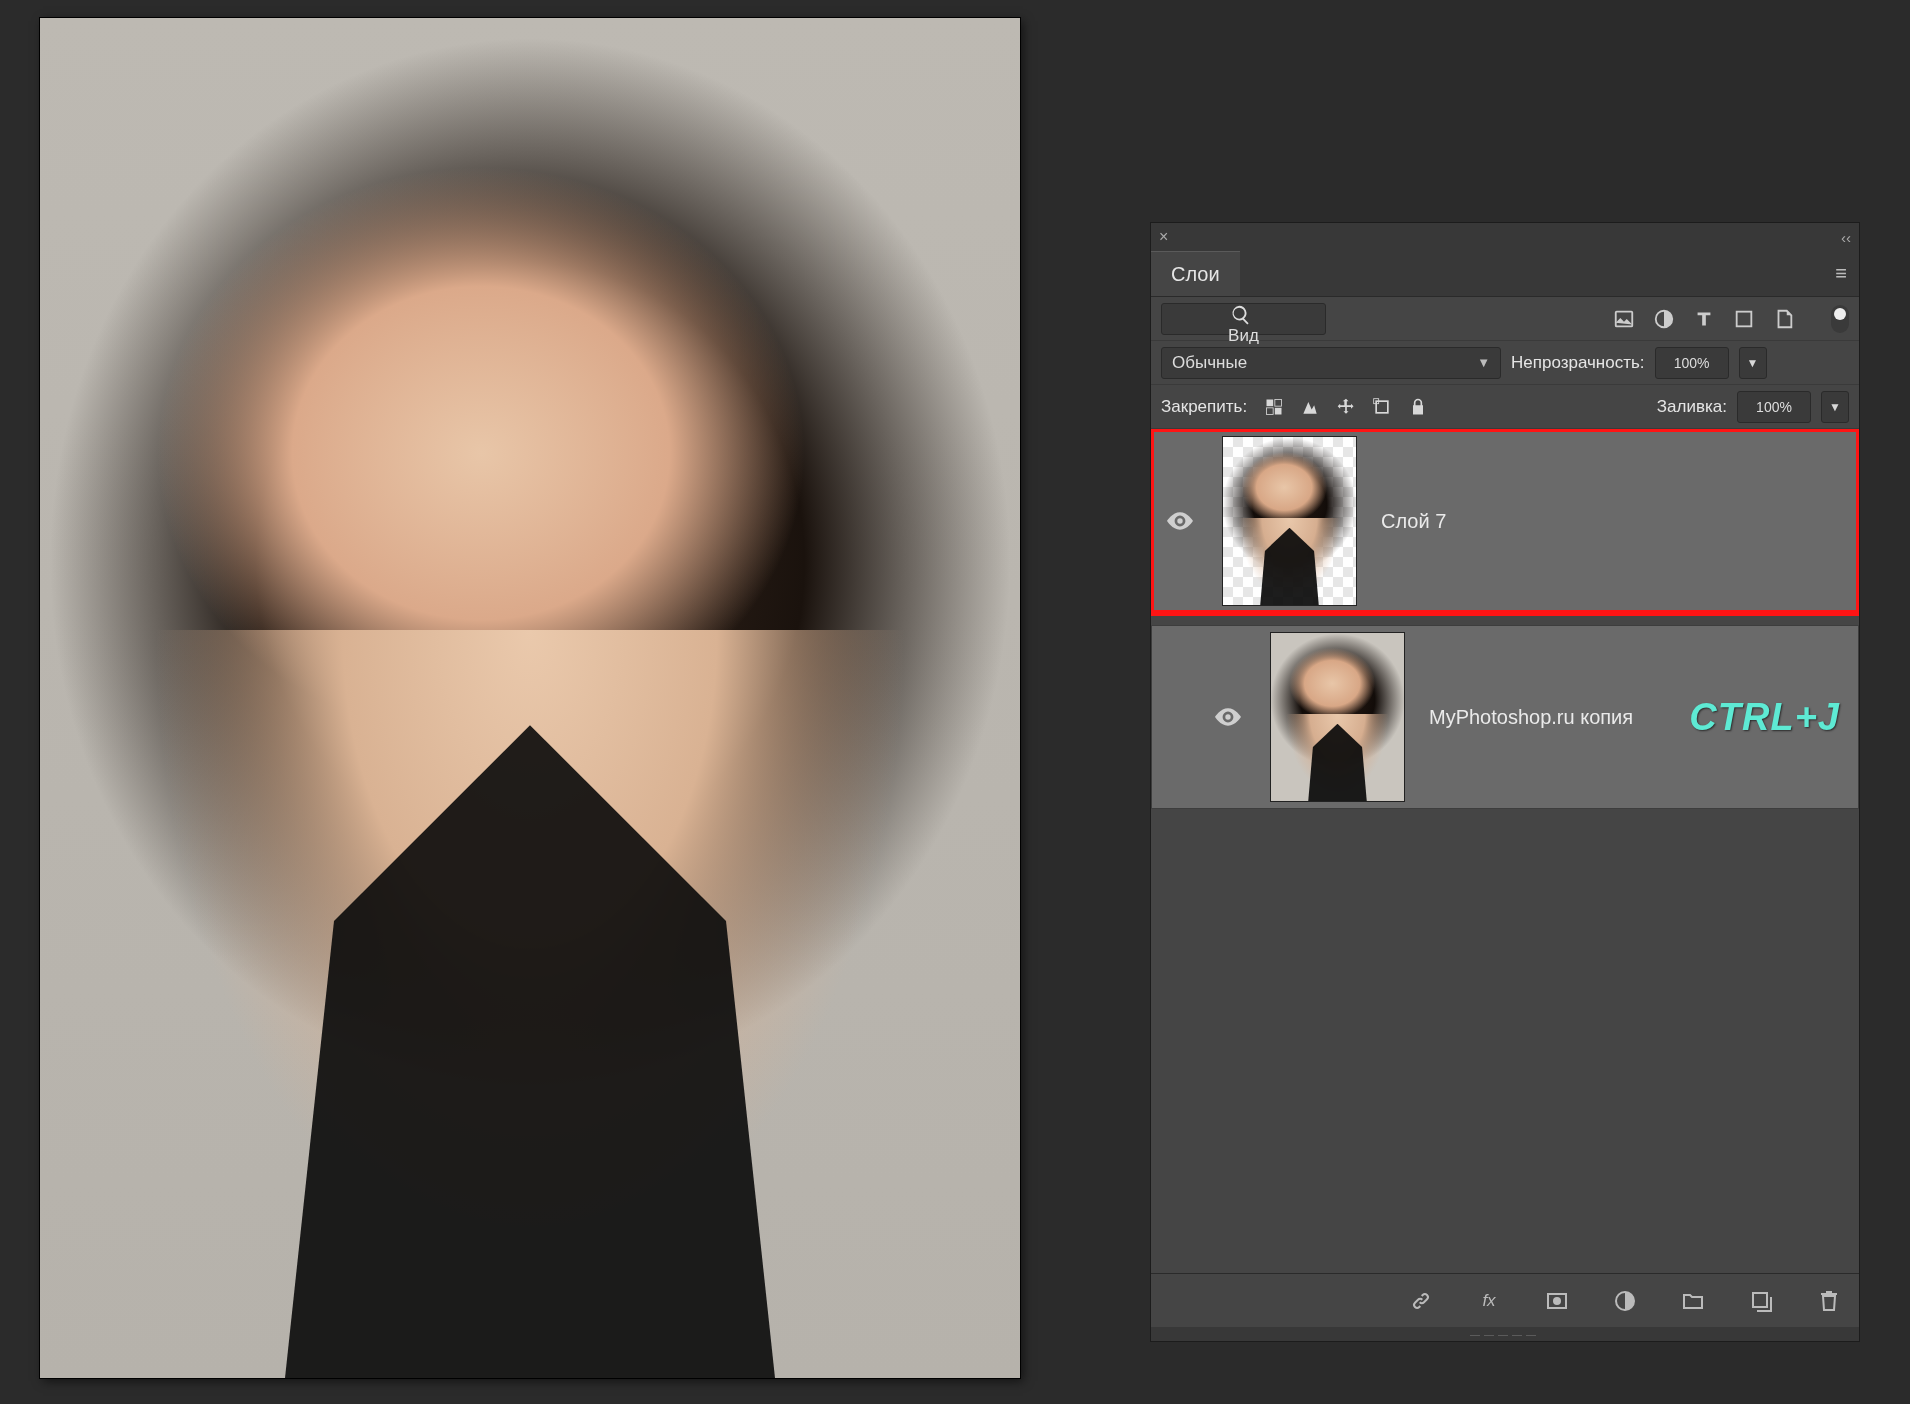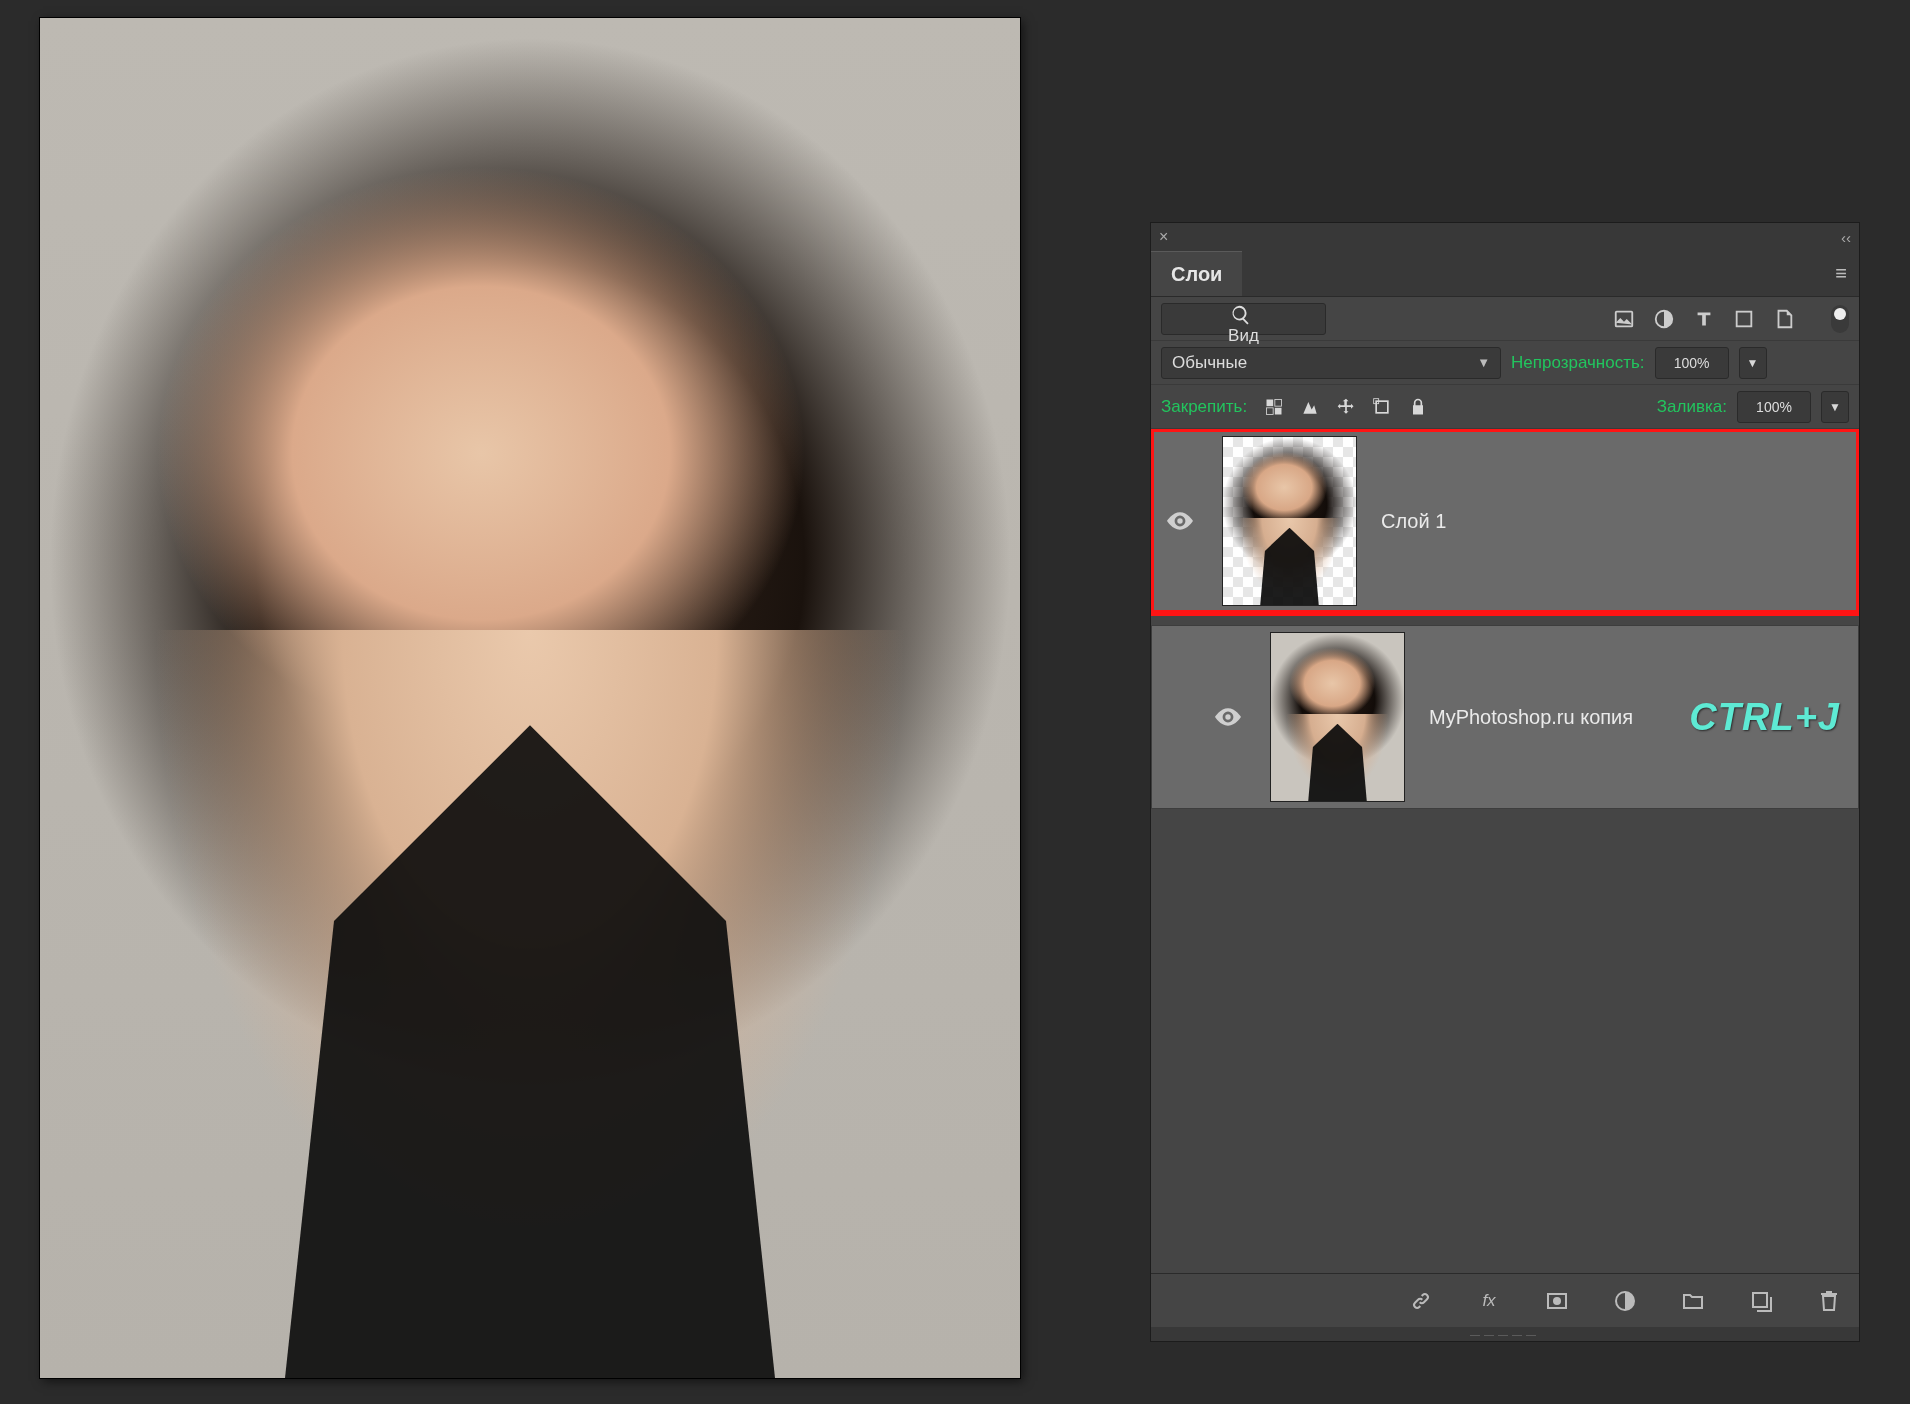--- a/index.html
+++ b/index.html
@@ -57,21 +57,21 @@
   .panel-tabs {
     height: 46px;
     background: #383838;
     display: flex; align-items: stretch;
     border-bottom: 1px solid #2a2a2a;
   }
   .panel-tab {
     padding: 8px 20px;
     display: flex; align-items: center;
     background: #454545;
-    font-weight: 700;
+    font-weight: 400;
     font-size: 20px;
     color: #e6e6e6;
     border-top: 1px solid #5a5a5a;
   }
   .panel-menu-icon { margin-left: auto; padding: 0 12px; display:flex; align-items:center; color:#bbb; font-size:20px; cursor:pointer;}
   .panel-row {
     height: 44px;
     display: flex; align-items: center;
     gap: 10px;
     padding: 0 10px;
@@ -95,21 +95,21 @@
   .dot-toggle { width:18px; height:28px; background:#3a3a3a; border-radius:9px; position:relative; margin-left:18px;}
   .dot-toggle::after { content:""; position:absolute; top:3px; left:3px; width:12px; height:12px; background:#eee; border-radius:50%;}
 
   .blend-dd { flex:1; max-width: 340px;}
   .pct-box {
     background:#3a3a3a; border:1px solid #2a2a2a; border-radius:3px;
     height:32px; width:74px; display:flex; align-items:center; justify-content:center;
     font-size:14px; color:#ddd;
   }
   .chev-box { width:28px; height:32px; background:#3a3a3a; border:1px solid #2a2a2a; border-radius:3px; display:flex; align-items:center; justify-content:center; font-size:12px;}
-  .lbl { font-size:17px; color:#22c55e;}
+  .lbl { font-size:17px; color:#e5e5e5;}
   .lock-icons { display:flex; gap:14px; align-items:center; margin-left:6px;}
   .lock-icons .ico svg { width:20px; height:20px;}
 
   .layer-list {
     flex:1;
     background:#454545;
     overflow:auto;
   }
   .layer-row {
     display:flex; align-items:center;
@@ -296,21 +296,21 @@
       <div class="vis-col">
         <svg class="eye" viewBox="0 0 24 16">
             <path d="M12 0C5 0 0 8 0 8s5 8 12 8 12-8 12-8-5-8-12-8zm0 13a5 5 0 110-10 5 5 0 010 10zm0-2.5a2.5 2.5 0 100-5 2.5 2.5 0 000 5z" fill="#cfcfcf"></path>
           </svg>
       </div>
       <div class="thumb transparent-bg">
         <div class="mini-sil"></div>
           <div class="mini-body"></div>
           <div class="mini-dress"></div>
       </div>
-      <span class="layer-name">Слой 1</span>
+      <span class="layer-name">Слой 7</span>
     </div>
 
     <div class="layer-row">
       <div class="vis-col">
         <svg class="eye" viewBox="0 0 24 16">
             <path d="M12 0C5 0 0 8 0 8s5 8 12 8 12-8 12-8-5-8-12-8zm0 13a5 5 0 110-10 5 5 0 010 10zm0-2.5a2.5 2.5 0 100-5 2.5 2.5 0 000 5z" fill="#cfcfcf"></path>
           </svg>
       </div>
       <div class="thumb">
         <div class="mini-sil"></div>

